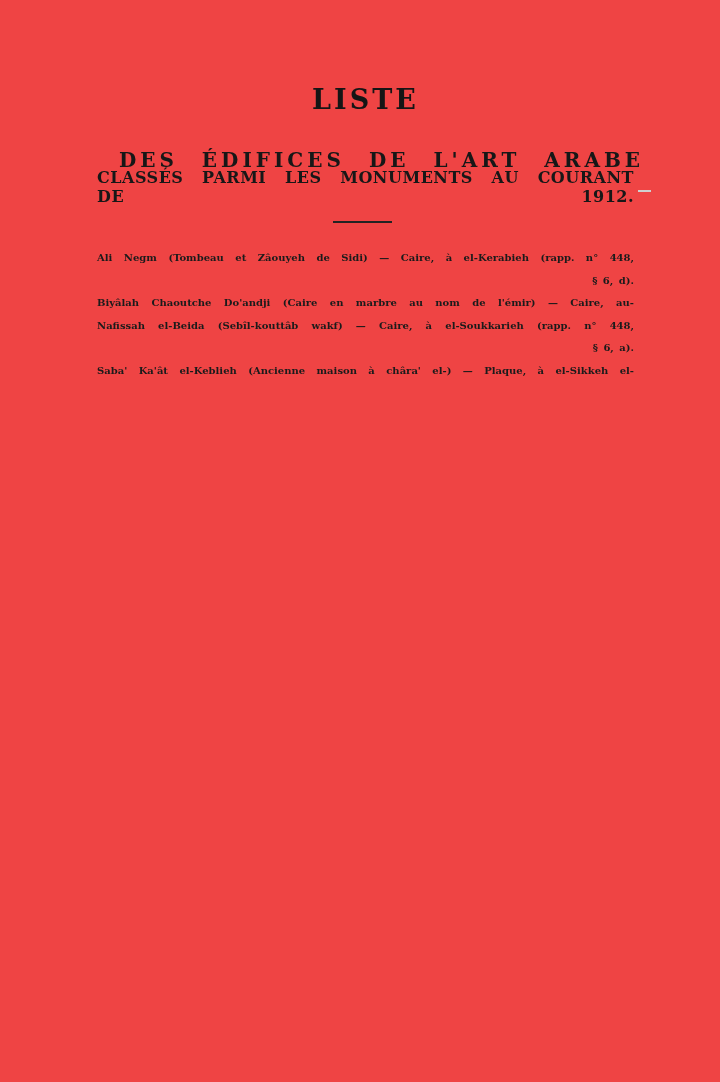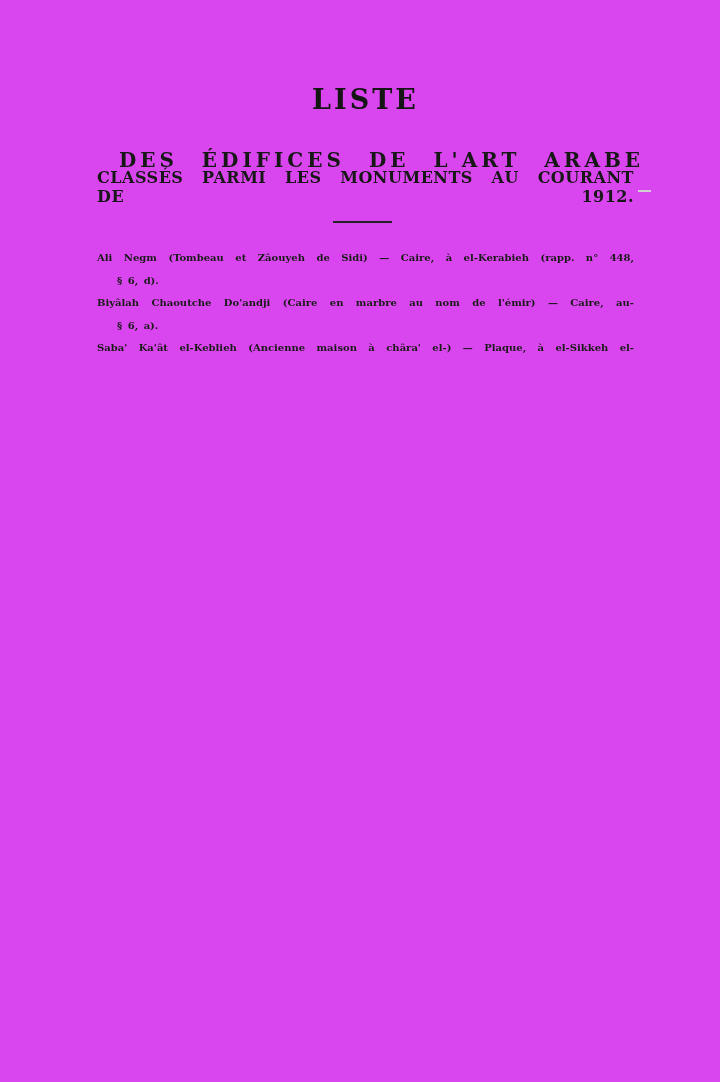--- a/index.html
+++ b/index.html
@@ -4,21 +4,21 @@
 <style>
   html, body {
     margin: 0;
     padding: 0;
     background: #ffffff;
   }
   .page {
     position: relative;
     width: 720px;
     height: 1082px;
-    background: #d946ef;
+    background: #ef4444;
     font-family: "DejaVu Serif", "Liberation Serif", serif;
     color: #1b1b1b;
     overflow: hidden;
   }
   .doc-title {
     position: absolute;
     top: 84px;
     left: 97px;
     width: 537px;
     margin: 0;
@@ -89,20 +89,21 @@
   }
   .line {
     display: block;
   }
   .line.fill {
     text-align: justify;
     text-align-last: justify;
   }
   .line.cont {
     margin-left: 20px;
+    text-align: right;
   }
 </style>
 </head>
 <body>
 
 <div class="page">
 
   <h1 class="doc-title">LISTE</h1>
 
   <h2 class="doc-subtitle">DES ÉDIFICES DE L'ART ARABE</h2>
@@ -118,20 +119,21 @@
     <p class="entry">
       <span class="line fill">Ali Negm (Tombeau et Zâouyeh de Sidi) — Caire, à el-Kerabieh (rapp. n° 448,</span>
       <span class="line cont">§ 6, d).</span>
     </p>
 
     <p class="entry">
       <span class="line fill">Biyâlah Chaoutche Do'andji (Caire en marbre au nom de l'émir) — Caire, au-</span>
     </p>
 
     <p class="entry">
+      <span class="line fill">Nafissah el-Beida (Sebîl-kouttâb wakf) — Caire, à el-Soukkarieh (rapp. n° 448,</span>
       <span class="line cont">§ 6, a).</span>
     </p>
 
     <p class="entry">
       <span class="line fill">Saba' Ka'ât el-Keblieh (Ancienne maison à châra' el-) — Plaque, à el-Sikkeh el-</span>
     </p>
 
   </div>
 
 </div>

